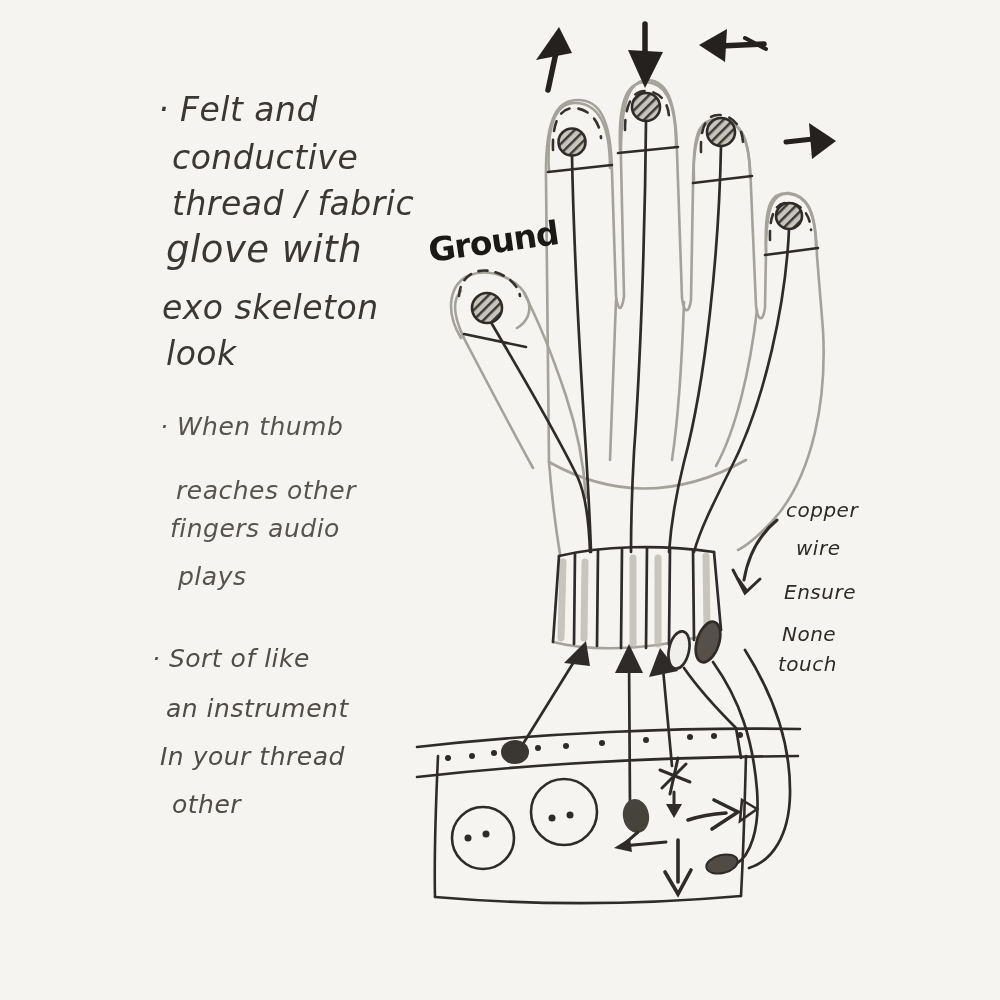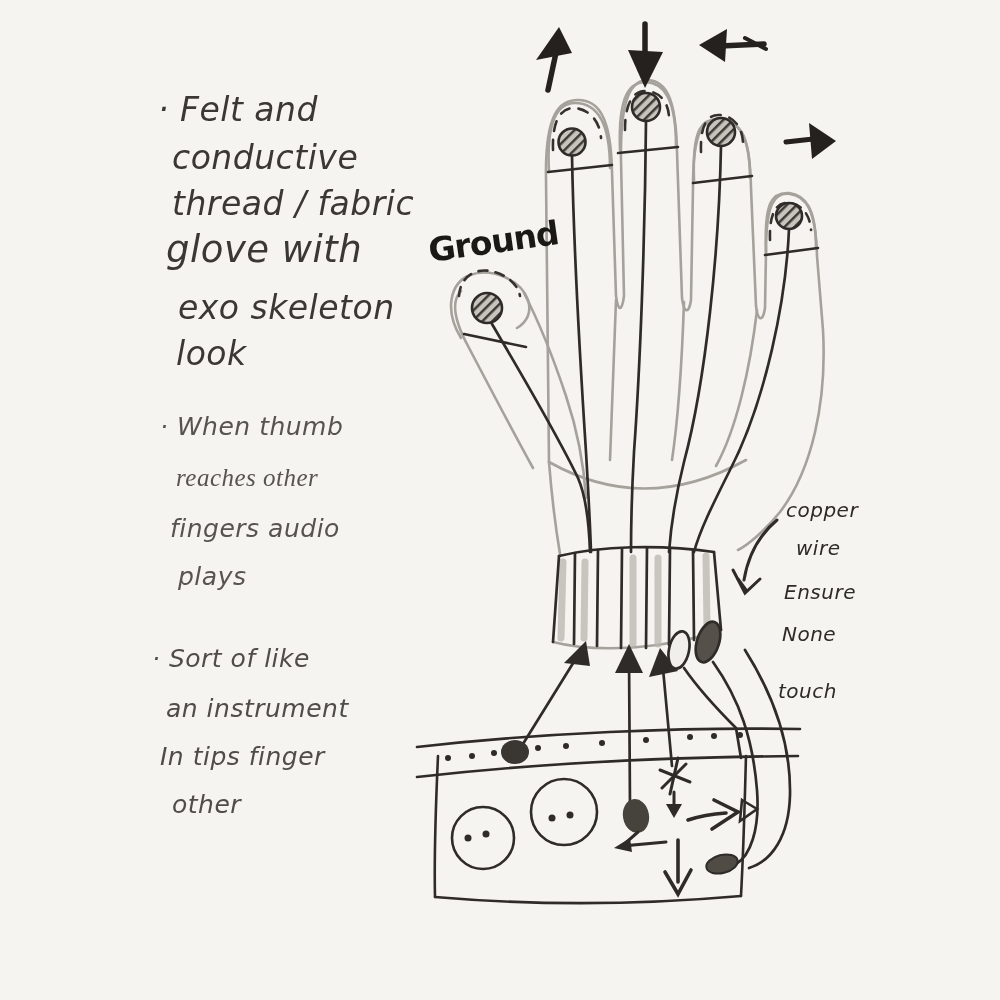--- a/index.html
+++ b/index.html
@@ -234,41 +234,41 @@
       <path d="M 733 570 L 745 593 L 760 579"></path>
       <path d="M 738 579 L 746 590"></path>
     </g>
   </svg>
 
   <div>
     <div class="hw n1" style="left:158px;top:90px;">· Felt and</div>
     <div class="hw n1" style="left:172px;top:138px;text-align:right;">conductive</div>
     <div class="hw n1" style="left:172px;top:184px;">thread / fabric</div>
     <div class="hw n1 big" style="left:166px;top:228px;">glove with</div>
-    <div class="hw n1" style="left:178px;top:288px;">exo skeleton</div>
-    <div class="hw n1" style="left:176px;top:334px;">look</div>
+    <div class="hw n1" style="left:162px;top:288px;">exo skeleton</div>
+    <div class="hw n1" style="left:166px;top:334px;">look</div>
   </div>
 
   <div class="ground" style="left:428px;top:222px;">Ground</div>
 
   <div>
     <div class="hw n2" style="left:160px;top:412px;">· When thumb</div>
-    <div class="hw n2" style="left:176px;top:464px;font-family:Liberation Serif, serif;">reaches other</div>
+    <div class="hw n2" style="left:176px;top:476px;">reaches other</div>
     <div class="hw n2" style="left:170px;top:514px;text-align:center;">fingers audio</div>
     <div class="hw n2" style="left:178px;top:562px;">plays</div>
   </div>
 
   <div>
     <div class="hw n3" style="left:152px;top:644px;">· Sort of like</div>
     <div class="hw n3" style="left:166px;top:694px;">an instrument</div>
-    <div class="hw n3" style="left:160px;top:742px;">In tips finger</div>
+    <div class="hw n3" style="left:160px;top:742px;">In your thread</div>
     <div class="hw n3" style="left:172px;top:790px;">other</div>
   </div>
 
   <div>
     <div class="hw side" style="left:786px;top:498px;">copper</div>
     <div class="hw side" style="left:796px;top:536px;">wire</div>
     <div class="hw side" style="left:784px;top:580px;">Ensure</div>
     <div class="hw side" style="left:782px;top:622px;">None</div>
-    <div class="hw side" style="left:778px;top:679px;">touch</div>
+    <div class="hw side" style="left:778px;top:652px;">touch</div>
   </div>
 
 </div>
 
 </body></html>

